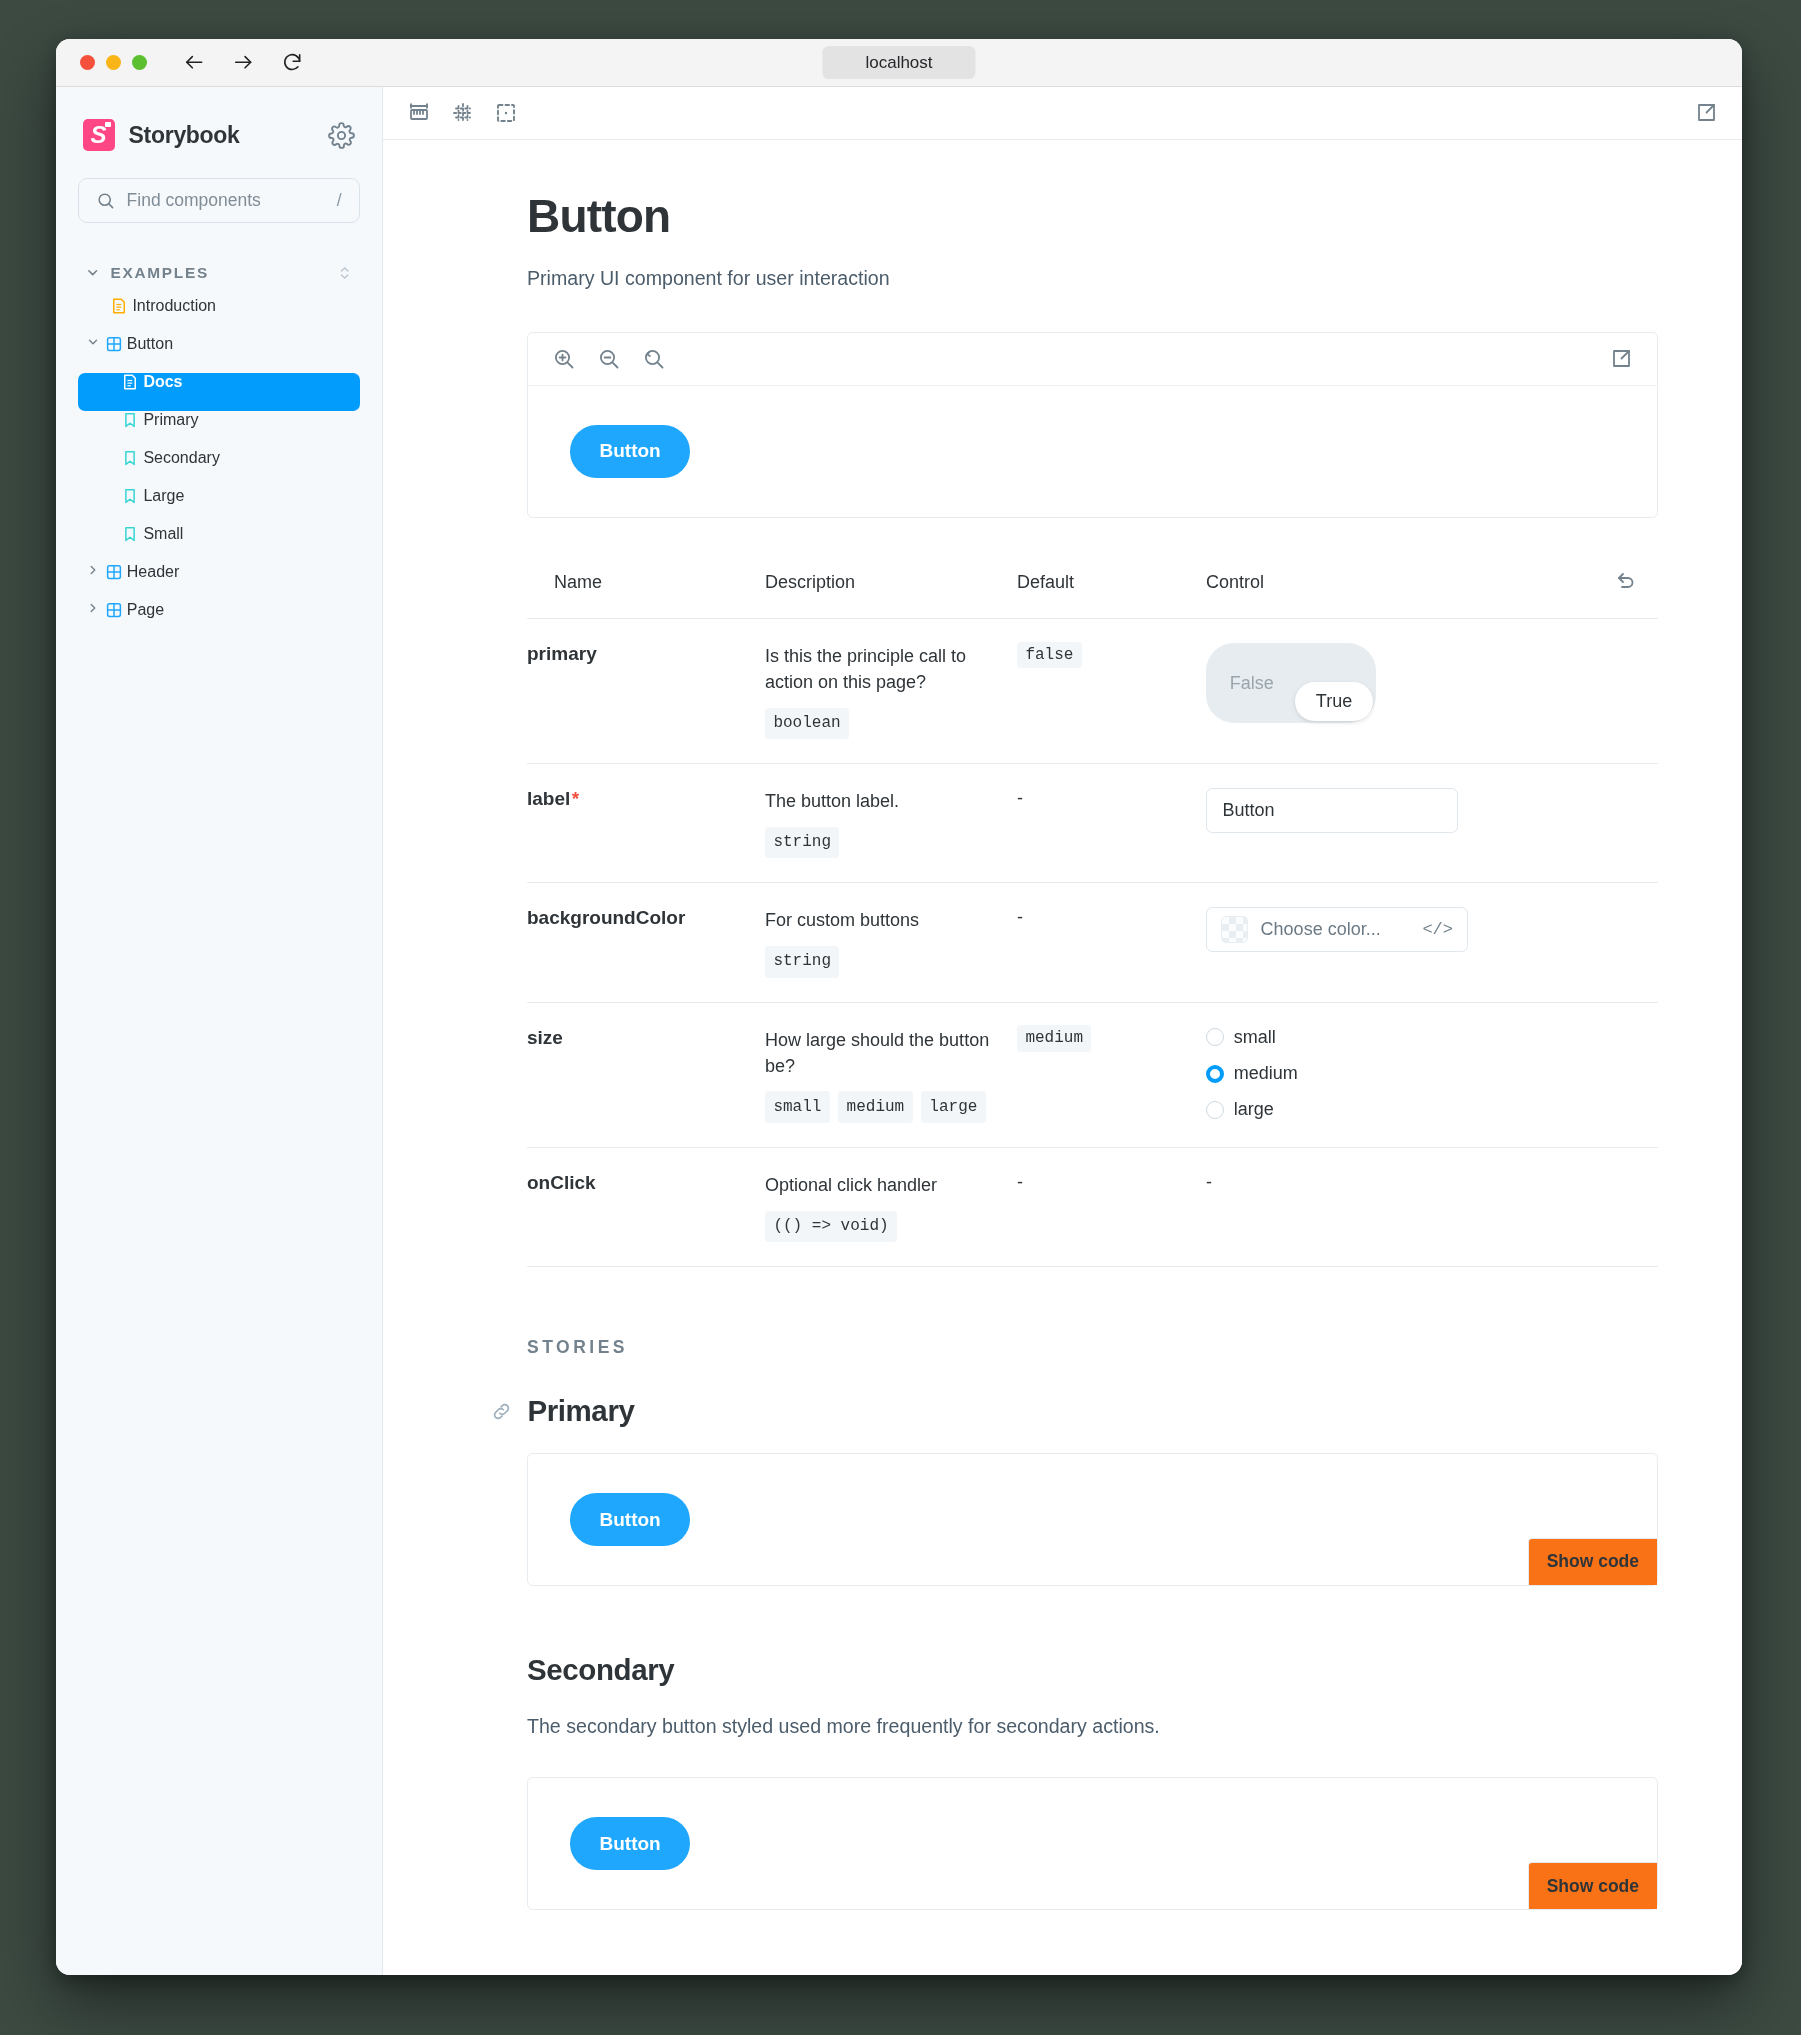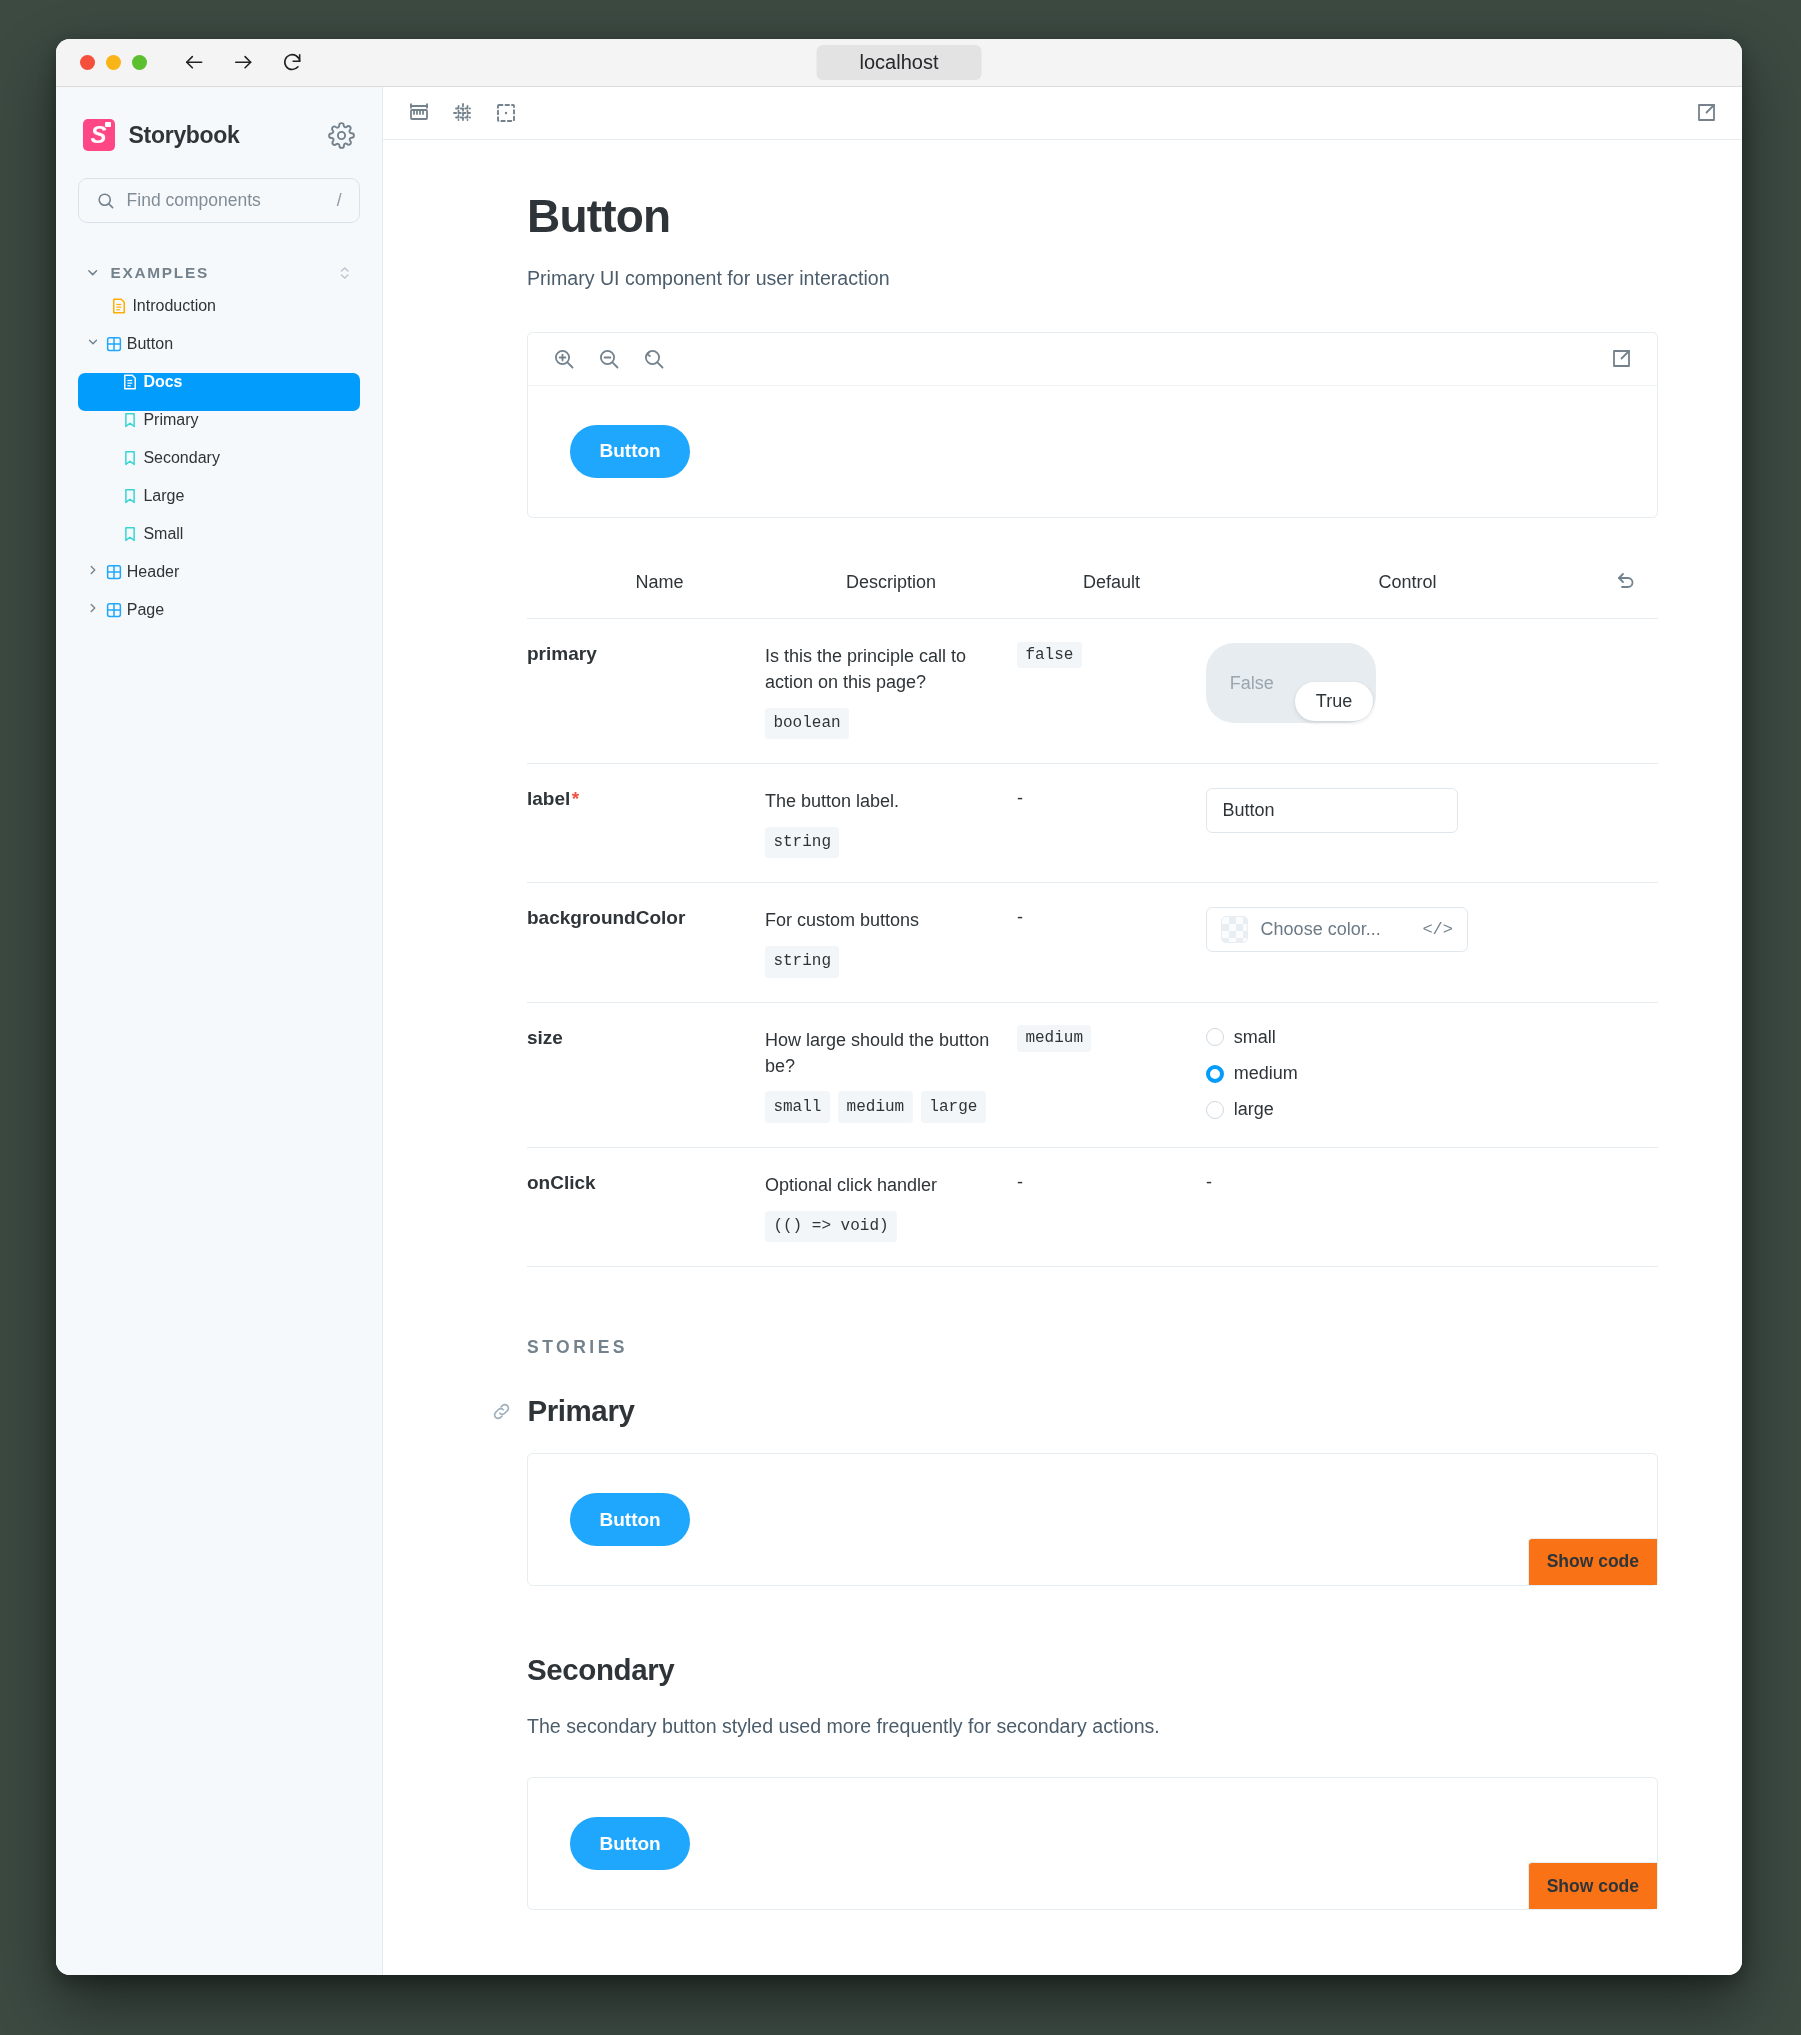--- a/index.html
+++ b/index.html
@@ -47,21 +47,21 @@
   .navbtn { width: 24px; height: 24px; color: #222; display: flex; align-items: center; justify-content: center; }
   .navbtn svg { width: 22.4px; height: 22.4px; }
 
   .urlpill {
     position: absolute;
     left: 50%;
     transform: translateX(-50%);
     background: #e3e3e3;
     border-radius: 6.3px;
     padding: 6.3px 43px;
-    font-size: 20px;
+    font-size: 17px;
     color: #26262b;
   }
 
   
   .app { flex: 1; display: flex; min-height: 0; }
 
   
   .sidebar {
     width: 327px;
     flex: 0 0 327px;
@@ -168,21 +168,21 @@
   .sb-btn {
     display: inline-block; border: 0; cursor: pointer;
     background: #1ea7fd; color: #fff; font-weight: 700;
     font-size: 19px; border-radius: 42px; padding: 15.4px 29.5px;
     font-family: "Liberation Sans", sans-serif;
   }
 
   
   table.args { width: 100%; border-collapse: collapse; margin-bottom: 70px; }
   table.args thead th {
-    text-align: center; font-size: 18px; font-weight: 400; color: #2e3438;
+    text-align: left; font-size: 18px; font-weight: 400; color: #2e3438;
     padding: 0 0 21px 0;
   }
   table.args thead th.c-name { width: 238px; padding-left: 27px; }
   table.args thead th.c-desc { width: 252px; }
   table.args thead th.c-def { width: 189px; }
   table.args thead th.c-ctrl { }
   table.args thead th.c-reset { width: 49px; text-align: right; padding-right: 19.6px; }
 
   .resetico { width: 24px; height: 24px; color: #73828c; display:inline-flex; }
   .resetico svg { width:100%; height:100%; }

